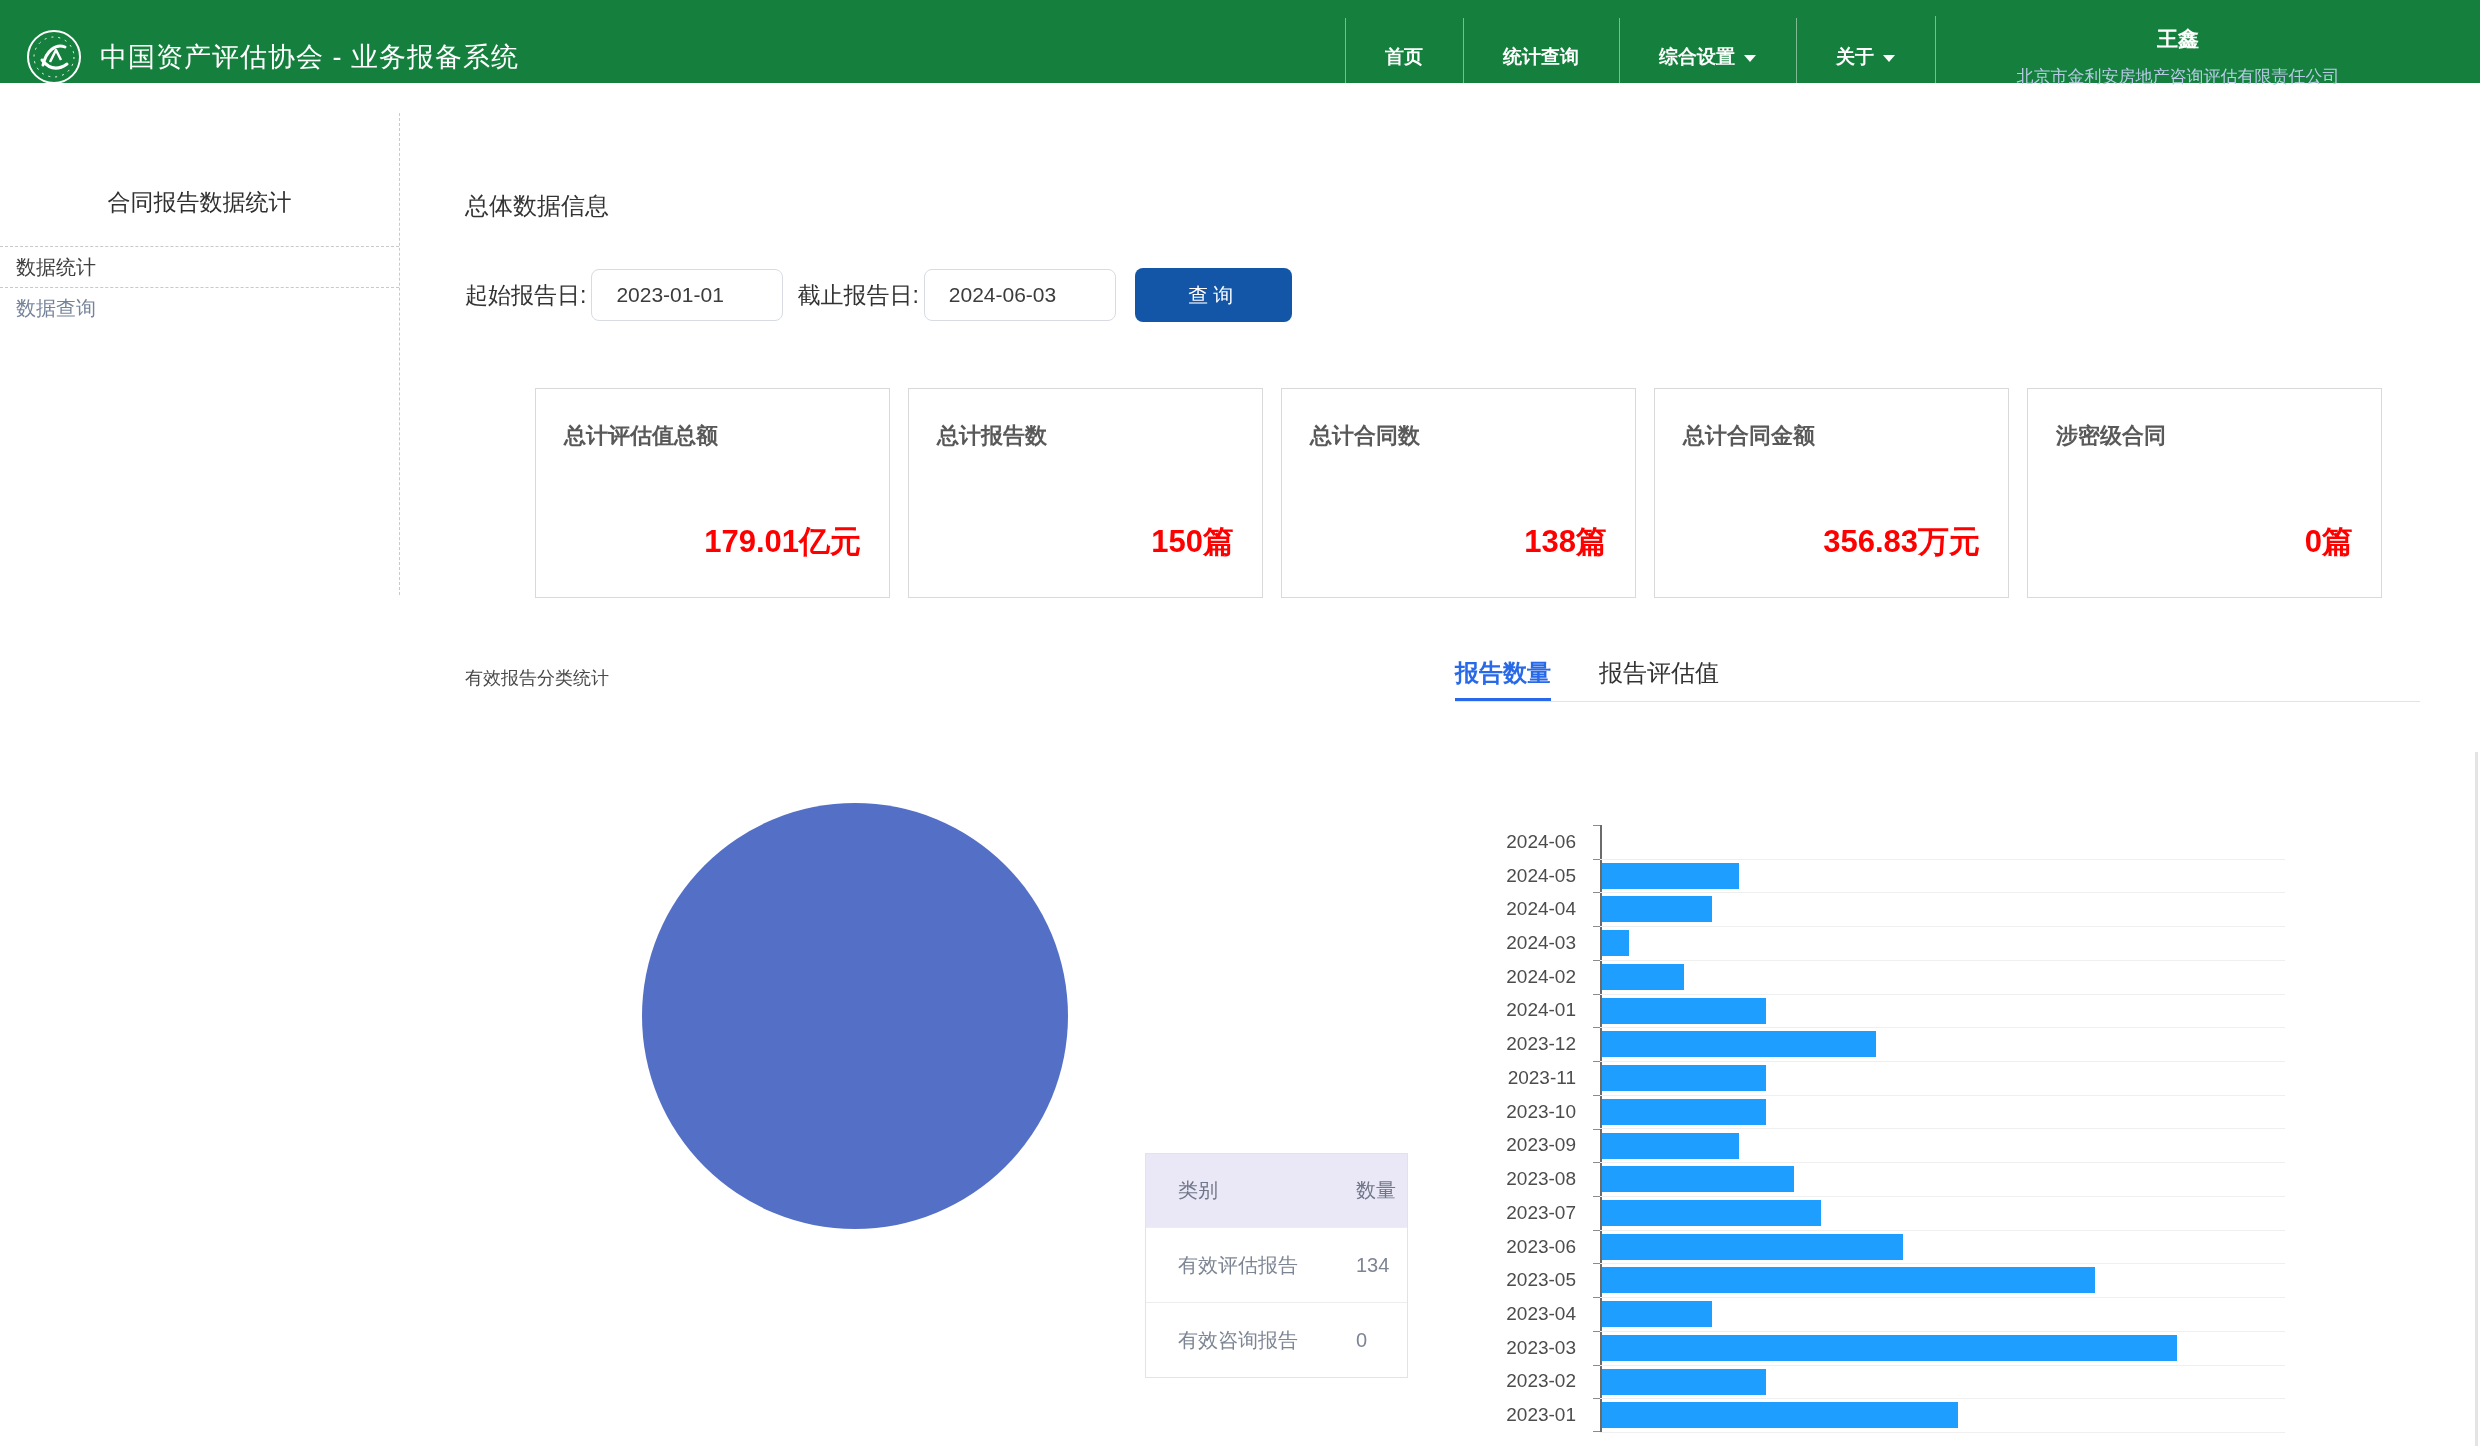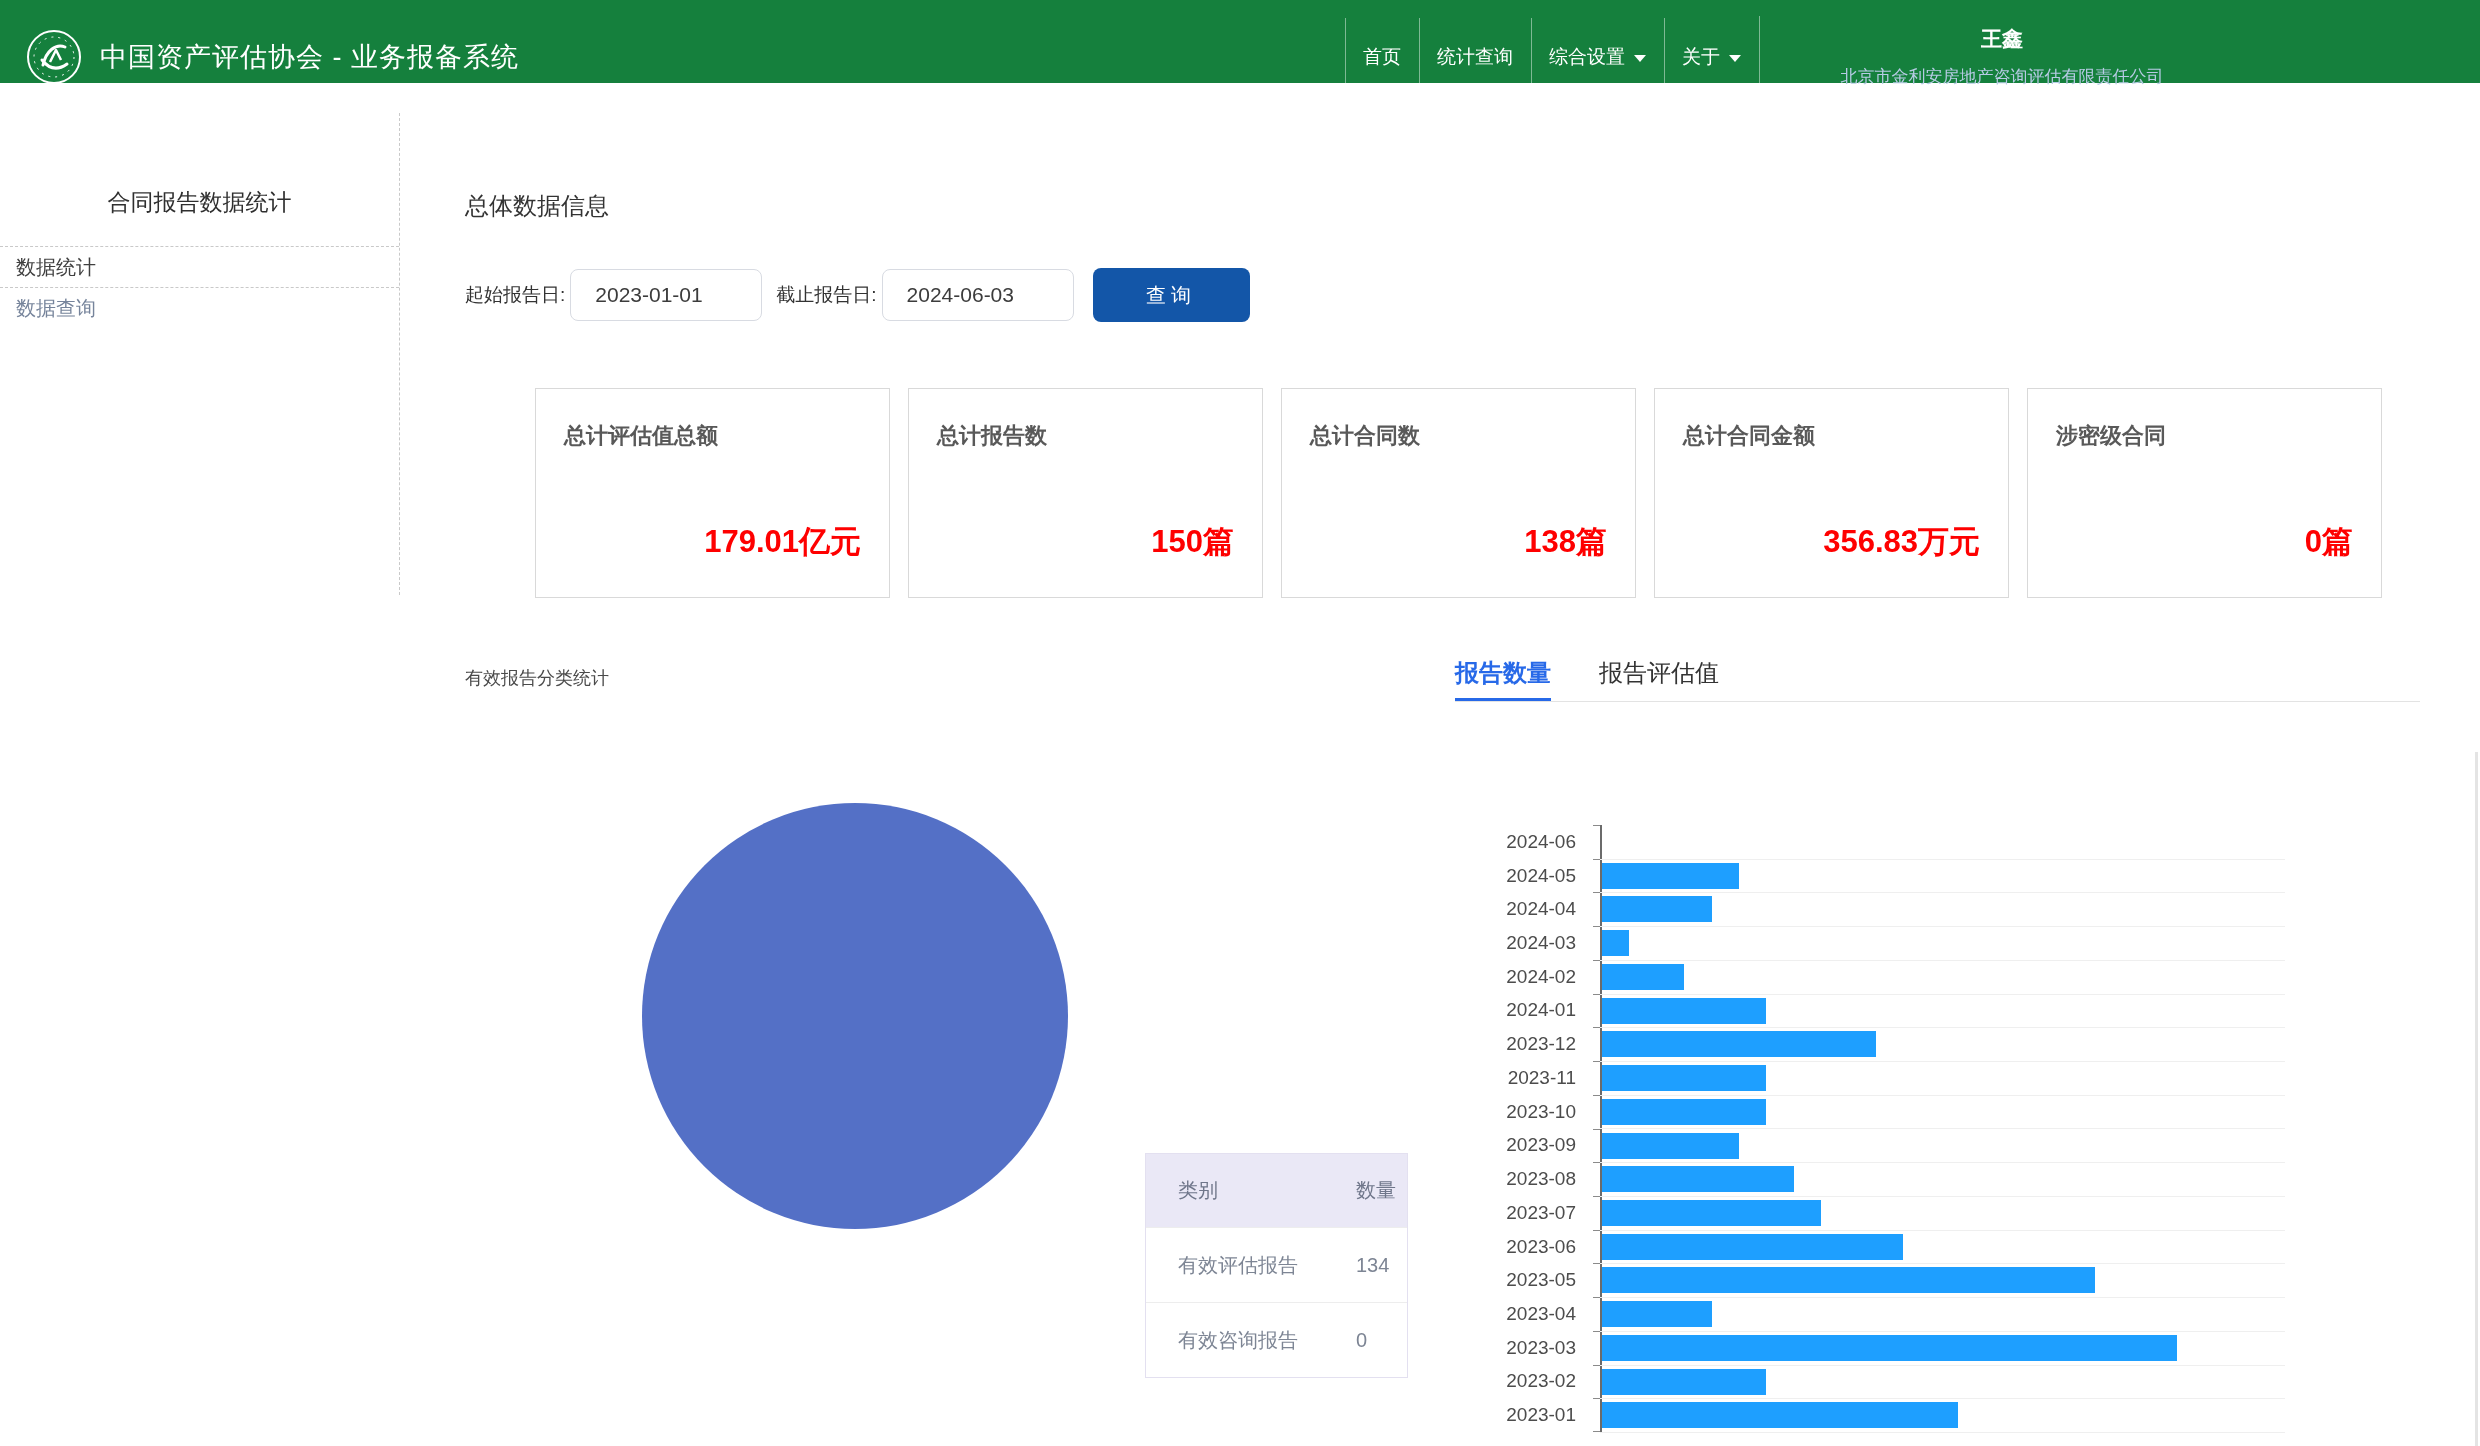--- a/index.html
+++ b/index.html
@@ -6,42 +6,42 @@
   .canvas{position:relative;width:2480px;height:1446px;background:#fff;overflow:hidden;
           font-family:"Liberation Sans","DejaVu Sans",sans-serif;}
 
   
   .navbar{position:absolute;left:0;top:0;width:2480px;height:83px;background:#15803d;}
   .brand{position:absolute;left:26px;top:0;height:113px;display:flex;align-items:center;gap:18px;}
   .logo{width:56px;height:56px;flex:0 0 auto;}
   .app-title{color:#fff;font-size:27px;font-weight:500;letter-spacing:1px;white-space:nowrap;}
   .nav-menu{position:absolute;left:1345px;top:0;height:113px;display:flex;align-items:stretch;}
   .nav-item{position:relative;display:flex;align-items:center;justify-content:center;
-            padding:0 18px;color:#fff;font-size:19px;cursor:pointer;white-space:nowrap;}
+            padding:0 40px;color:#fff;font-size:19px;cursor:pointer;white-space:nowrap;font-weight:bold;}
   .nav-item::before{content:"";position:absolute;left:0;top:18px;bottom:18px;width:1px;background:rgba(255,255,255,.45);}
   .caret{display:inline-block;margin-left:9px;width:0;height:0;border-left:6px solid transparent;
          border-right:6px solid transparent;border-top:7px solid #fff;transform:translateY(2px);}
   .user-block{position:relative;display:flex;flex-direction:column;justify-content:center;align-items:center;
               gap:12px;width:470px;padding:0 8px;cursor:pointer;}
   .user-block::before{content:"";position:absolute;left:0;top:16px;bottom:16px;width:1px;background:rgba(255,255,255,.45);}
   .user-name{color:#fff;font-size:21px;font-weight:600;}
   .user-company{color:#b7cbe5;font-size:17px;white-space:nowrap;}
 
   
   .sidebar{position:absolute;left:0;top:113px;width:400px;height:482px;border-right:1px dashed #c9c9c9;box-sizing:border-box;}
   .sidebar-title{margin-top:74px;text-align:center;font-size:23px;color:#2f2f2f;font-weight:500;}
   .sidebar-list{margin-top:28px;border-top:1px dashed #c9c9c9;}
   .sidebar-item{height:40px;line-height:40px;padding-left:16px;font-size:20px;cursor:pointer;}
   .sidebar-item.active{color:#3f3f3f;border-bottom:1px dashed #c9c9c9;}
   .sidebar-item.inactive{color:#76849b;}
 
   
   .section-title{position:absolute;left:465px;top:190px;font-size:24px;color:#333;font-weight:500;margin:0;}
   .filter-row{position:absolute;left:465px;top:268px;height:54px;display:flex;align-items:center;}
-  .filter-label{font-size:19px;color:#333;white-space:nowrap;}
+  .filter-label{font-size:23px;color:#333;white-space:nowrap;}
   .date-input{width:192px;height:52px;border:1px solid #d8dbe2;border-radius:8px;font-size:21px;color:#3c3c3c;
               padding:0 0 0 24px;box-sizing:border-box;outline:none;margin-left:5px;background:#fff;
               font-family:"Liberation Sans","DejaVu Sans",sans-serif;}
   .lbl2{margin-left:14px;}
   .search-btn{width:157px;height:54px;margin-left:19px;background:#1356a8;color:#fff;font-size:20px;border:none;
               border-radius:8px;letter-spacing:5px;cursor:pointer;font-family:inherit;}
 
   
   .cards{position:absolute;left:535px;top:388px;display:flex;gap:18px;}
   .card{position:relative;width:355px;height:210px;background:#fff;border:1px solid #d9d9d9;box-sizing:border-box;}

